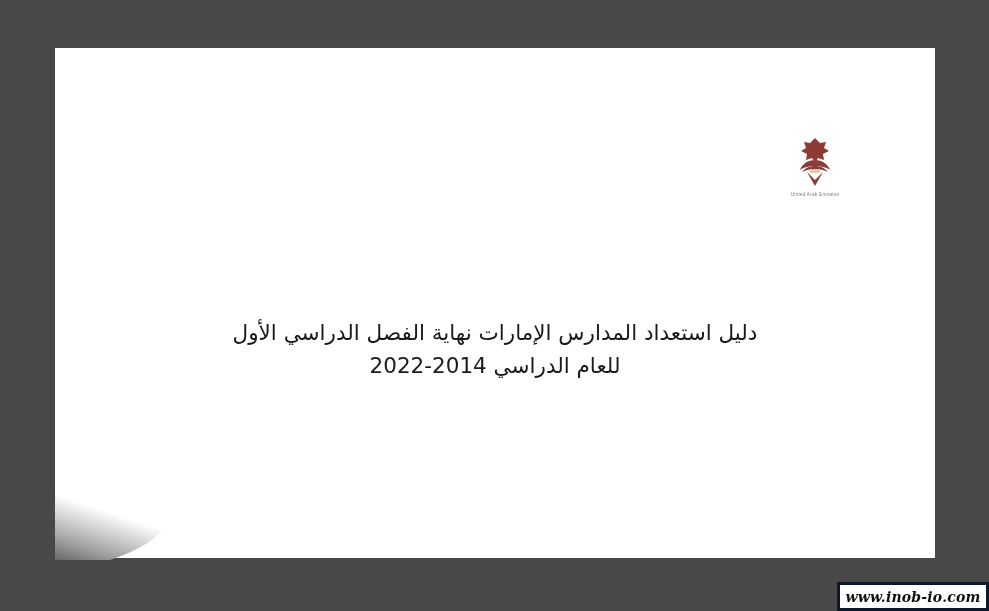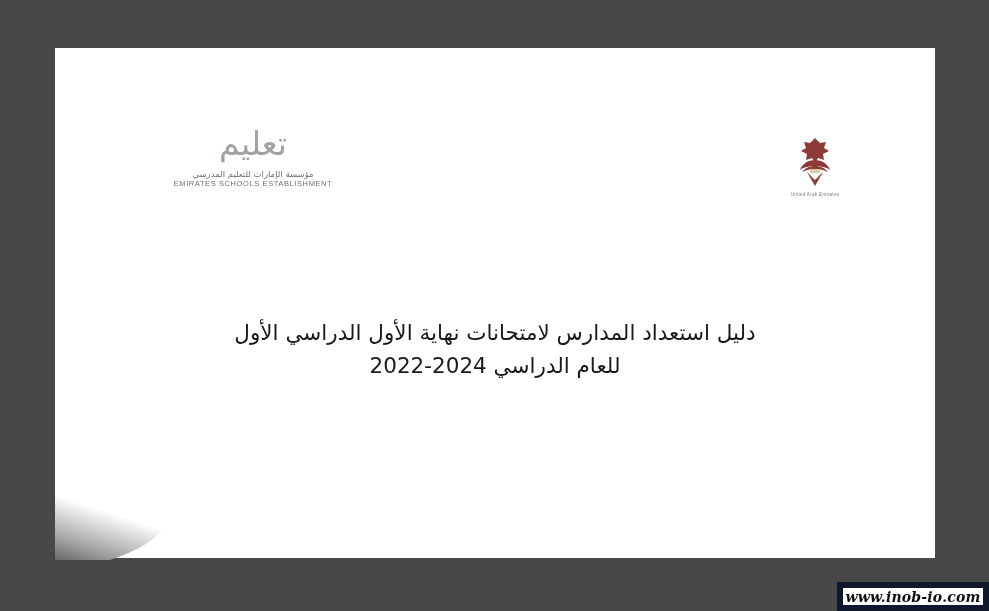--- a/index.html
+++ b/index.html
@@ -119,65 +119,60 @@
   }
 
   
   .watermark {
     position: absolute;
     right: 0;
     bottom: 0;
     width: 152px;
     height: 29px;
     background: #ffffff;
-    border: 6px solid #0f172a;
+    border: 3px solid #0f172a;
     box-sizing: border-box;
     display: flex;
     align-items: center;
     justify-content: center;
   }
   .watermark span {
     font-family: "DejaVu Serif", serif;
     font-style: italic;
     font-weight: bold;
     font-size: 14px;
     color: #111111;
     letter-spacing: 0.2px;
     direction: ltr;
   }
 </style>
 </head>
 <body>
 
 <div class="page">
 
-  <div class="logo-ese">
-    <div class="mark">تعليم</div>
-    <div class="ar">مؤسسة الإمارات للتعليم المدرسي</div>
-    <div class="en">EMIRATES SCHOOLS ESTABLISHMENT</div>
-  </div>
 
   <div class="logo-uae">
     <svg width="44" height="52" viewBox="0 0 44 52">
       <g fill="#8d3b36">
         <path d="M22 2 L27 7 L33 6 L31 12 L36 15 L30 18 L31 24 L25 22 L22 27 L19 22 L13 24 L14 18 L8 15 L13 12 L11 6 L17 7 Z"></path>
         <path d="M22 24 C15 24 9 28 7 34 C11 31 16 30 22 30 C28 30 33 31 37 34 C35 28 29 24 22 24 Z"></path>
         <path d="M22 30 C17 30 12 32 9 36 C13 34 17 33 22 33 C27 33 31 34 35 36 C32 32 27 30 22 30 Z"></path>
         <path d="M14 36 L22 50 L30 36 C27 39 25 41 22 44 C19 41 17 39 14 36 Z"></path>
       </g>
       <g fill="#d8cfa8">
         <rect x="17" y="33" width="10" height="4" rx="1"></rect>
       </g>
     </svg>
     <div class="cap">United Arab Emirates</div>
   </div>
 
   <div class="title-block">
-    <div class="title-line">دليل استعداد المدارس لامتحانات نهاية الأول الدراسي الأول</div>
-    <div class="title-line">للعام الدراسي 2024-2022</div>
+    <div class="title-line">دليل استعداد المدارس الإمارات نهاية الفصل الدراسي الأول</div>
+    <div class="title-line">للعام الدراسي 2014-2022</div>
   </div>
 
 </div>
 
 <div class="curl"></div>
 
 <div class="watermark">
   <span>www.inob-io.com</span>
 </div>
 

